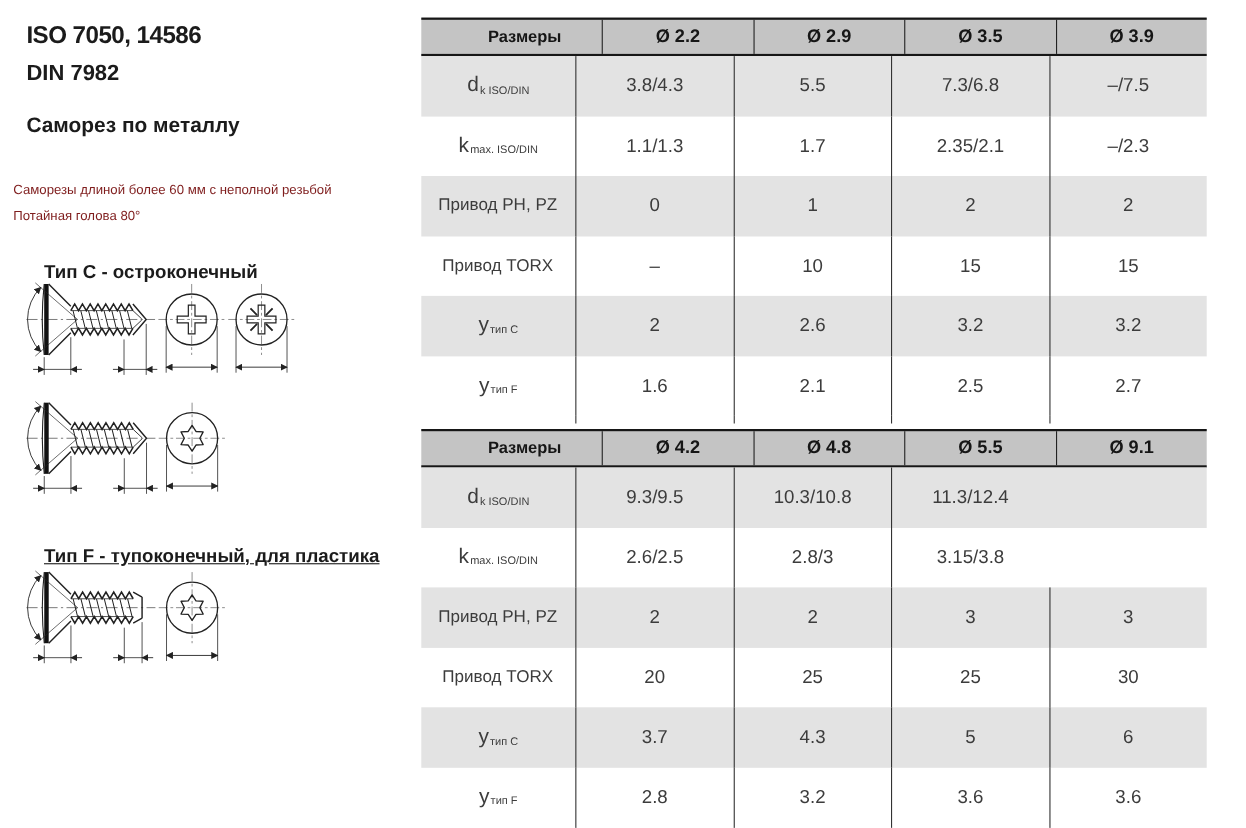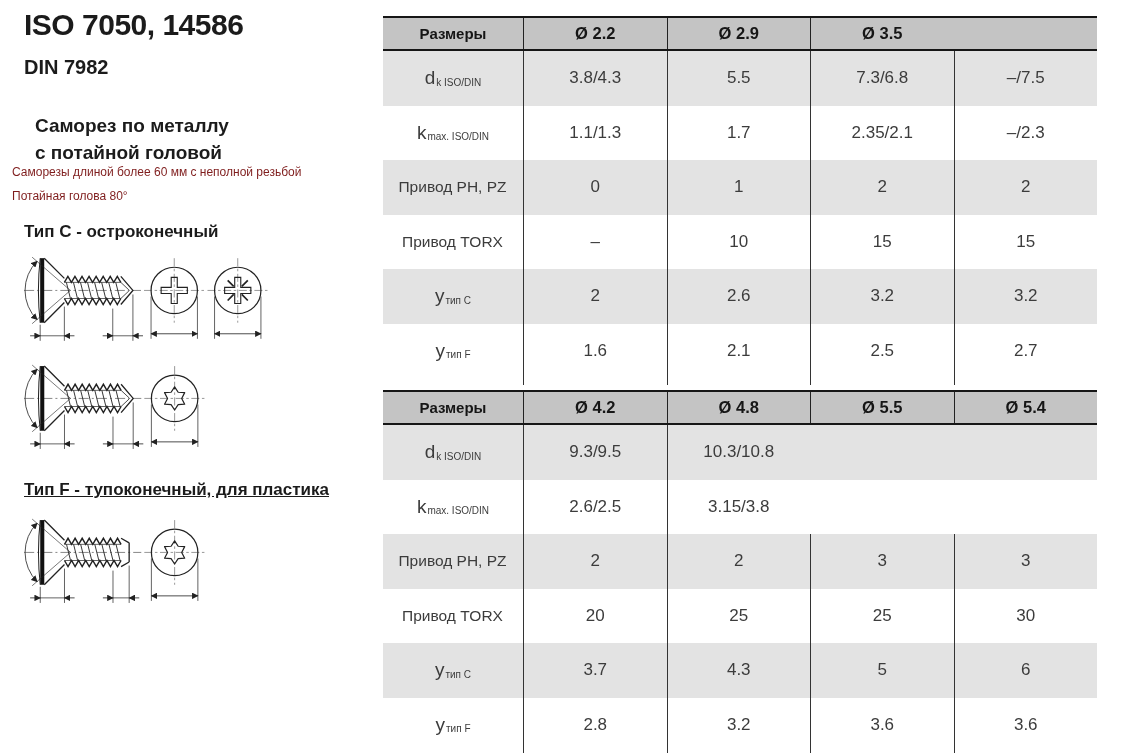--- a/index.html
+++ b/index.html
@@ -2,39 +2,39 @@
 <html><head>
 <meta charset="utf-8">
 <style>
   html,body{margin:0;padding:0;}
   body{
     width:1133px;height:753px;background:#ffffff;position:relative;
     font-family:"Liberation Sans", sans-serif;color:#1b1b1b;overflow:hidden;
   }
   
   .abs{position:absolute;}
-  .h-main{left:24px;top:8px;font-size:30px;font-weight:bold;letter-spacing:-0.5px;margin:0;text-align:right;}
+  .h-main{left:24px;top:19px;font-size:22px;font-weight:bold;letter-spacing:-0.5px;margin:0;text-align:right;}
   .h-din{left:24px;top:56px;font-size:20px;font-weight:bold;margin:0;}
-  .h-prod{left:24px;top:101px;font-size:19px;font-weight:bold;line-height:27px;margin:11px;}
+  .h-prod{left:24px;top:101px;font-size:19px;font-weight:bold;line-height:27px;margin:0;}
   .desc{left:12px;top:160px;font-size:12px;line-height:24px;margin:0;color:#7f1d1d;}
-  .h-type{font-size:17px;font-weight:bold;margin:0;}
+  .h-type{font-size:17px;font-weight:bold;margin:16px;}
   .h-type-c{left:24px;top:222px;}
   .h-type-f{left:24px;top:480px;text-decoration:underline;}
   .dwg{position:absolute;left:18px;}
   #dwgA{top:250px;}
   #dwgB{top:358px;}
   #dwgC{top:512px;}
   
   .dtable{position:absolute;left:383px;width:714px;}
   #table1{top:16px;}
   #table2{top:390px;}
   .thead,.trow,.tfoot{display:grid;grid-template-columns:140px repeat(4,1fr);}
   .thead{
     height:31px;background:#c4c4c4;
-    border-top:2px solid #161616;border-bottom:2.5px solid #161616;
+    border-top:2px solid #161616;border-bottom:2.5px solid #161616;padding-left:24px;
   }
   .th{display:flex;align-items:center;justify-content:center;
       font-weight:bold;font-size:15px;color:#161616;}
   .th.dia{font-size:16.5px;}
   .th:not(:first-child){border-left:1.5px solid #222;}
   .trow{height:54.5px;}
   .trow.gray{background:#e3e3e3;}
   .td{display:flex;align-items:center;justify-content:center;
       font-size:17px;color:#3c3c3c;}
   .td:not(:first-child){border-left:1.2px solid #333;}
@@ -123,21 +123,21 @@
       <path d="M-23,43 L23,43" stroke-width="0.8" marker-start="url(#arr)" marker-end="url(#arr)"></path>
       <text x="0" y="39" font-size="10" text-anchor="middle" stroke="none"><tspan>d</tspan><tspan dy="2.5" font-size="7">k</tspan></text>
     </g>
   </defs>
 </svg>
 
 <h1 class="abs h-main">ISO 7050, 14586</h1>
 <h2 class="abs h-din">DIN 7982</h2>
 
 <h3 class="abs h-prod"><span>Саморез по металлу</span><br>
-<span>с потайной головой</span></h3>
+</h3>
 
 <p class="abs desc"><span>Саморезы длиной более 60 мм с неполной резьбой</span><br>
 <span>Потайная голова 80°</span></p>
 
 <h4 class="abs h-type h-type-c">Тип C - остроконечный</h4>
 
 <svg id="dwgA" class="dwg" width="252" height="97" viewBox="0 0 250 96" xmlns="http://www.w3.org/2000/svg">
   <use href="#g-screw-core"></use>
   <use href="#g-tip-point"></use>
   <use href="#g-ydim-point"></use>
@@ -164,20 +164,21 @@
   <use href="#g-recess-torx" x="155" y="40"></use>
   <use href="#g-dk" x="155" y="40"></use>
 </svg>
 
 <div class="dtable" id="table1">
   <div class="thead">
     <div class="th">Размеры</div>
     <div class="th dia">Ø 2.2</div>
     <div class="th dia">Ø 2.9</div>
     <div class="th dia">Ø 3.5</div>
+    <div class="th dia">Ø 3.9</div>
   </div>
   <div class="trow gray">
     <div class="td label sym">
         <span class="lbl-main">d</span>
         <span class="lbl-sub">k ISO/DIN</span>
       </div>
     <div class="td">3.8/4.3</div>
     <div class="td">5.5</div>
     <div class="td">7.3/6.8</div>
     <div class="td">–/7.5</div>
@@ -240,36 +241,38 @@
       <div></div>
     </div>
 </div>
 
 <div class="dtable" id="table2">
   <div class="thead">
     <div class="th">Размеры</div>
     <div class="th dia">Ø 4.2</div>
     <div class="th dia">Ø 4.8</div>
     <div class="th dia">Ø 5.5</div>
-    <div class="th dia">Ø 5.4</div>
+    <div class="th dia">Ø 9.1</div>
   </div>
   <div class="trow gray">
     <div class="td label sym">
         <span class="lbl-main">d</span>
         <span class="lbl-sub">k ISO/DIN</span>
       </div>
     <div class="td">9.3/9.5</div>
     <div class="td">10.3/10.8</div>
+    <div class="td">11.3/12.4</div>
   </div>
   <div class="trow">
     <div class="td label sym">
         <span class="lbl-main">k</span>
         <span class="lbl-sub">max. ISO/DIN</span>
       </div>
     <div class="td">2.6/2.5</div>
+    <div class="td">2.8/3</div>
     <div class="td">3.15/3.8</div>
   </div>
   <div class="trow gray">
     <div class="td label">
         <span class="lbl-main">Привод PH, PZ</span>
         <span class="lbl-sub"></span>
       </div>
     <div class="td">2</div>
     <div class="td">2</div>
     <div class="td">3</div>

